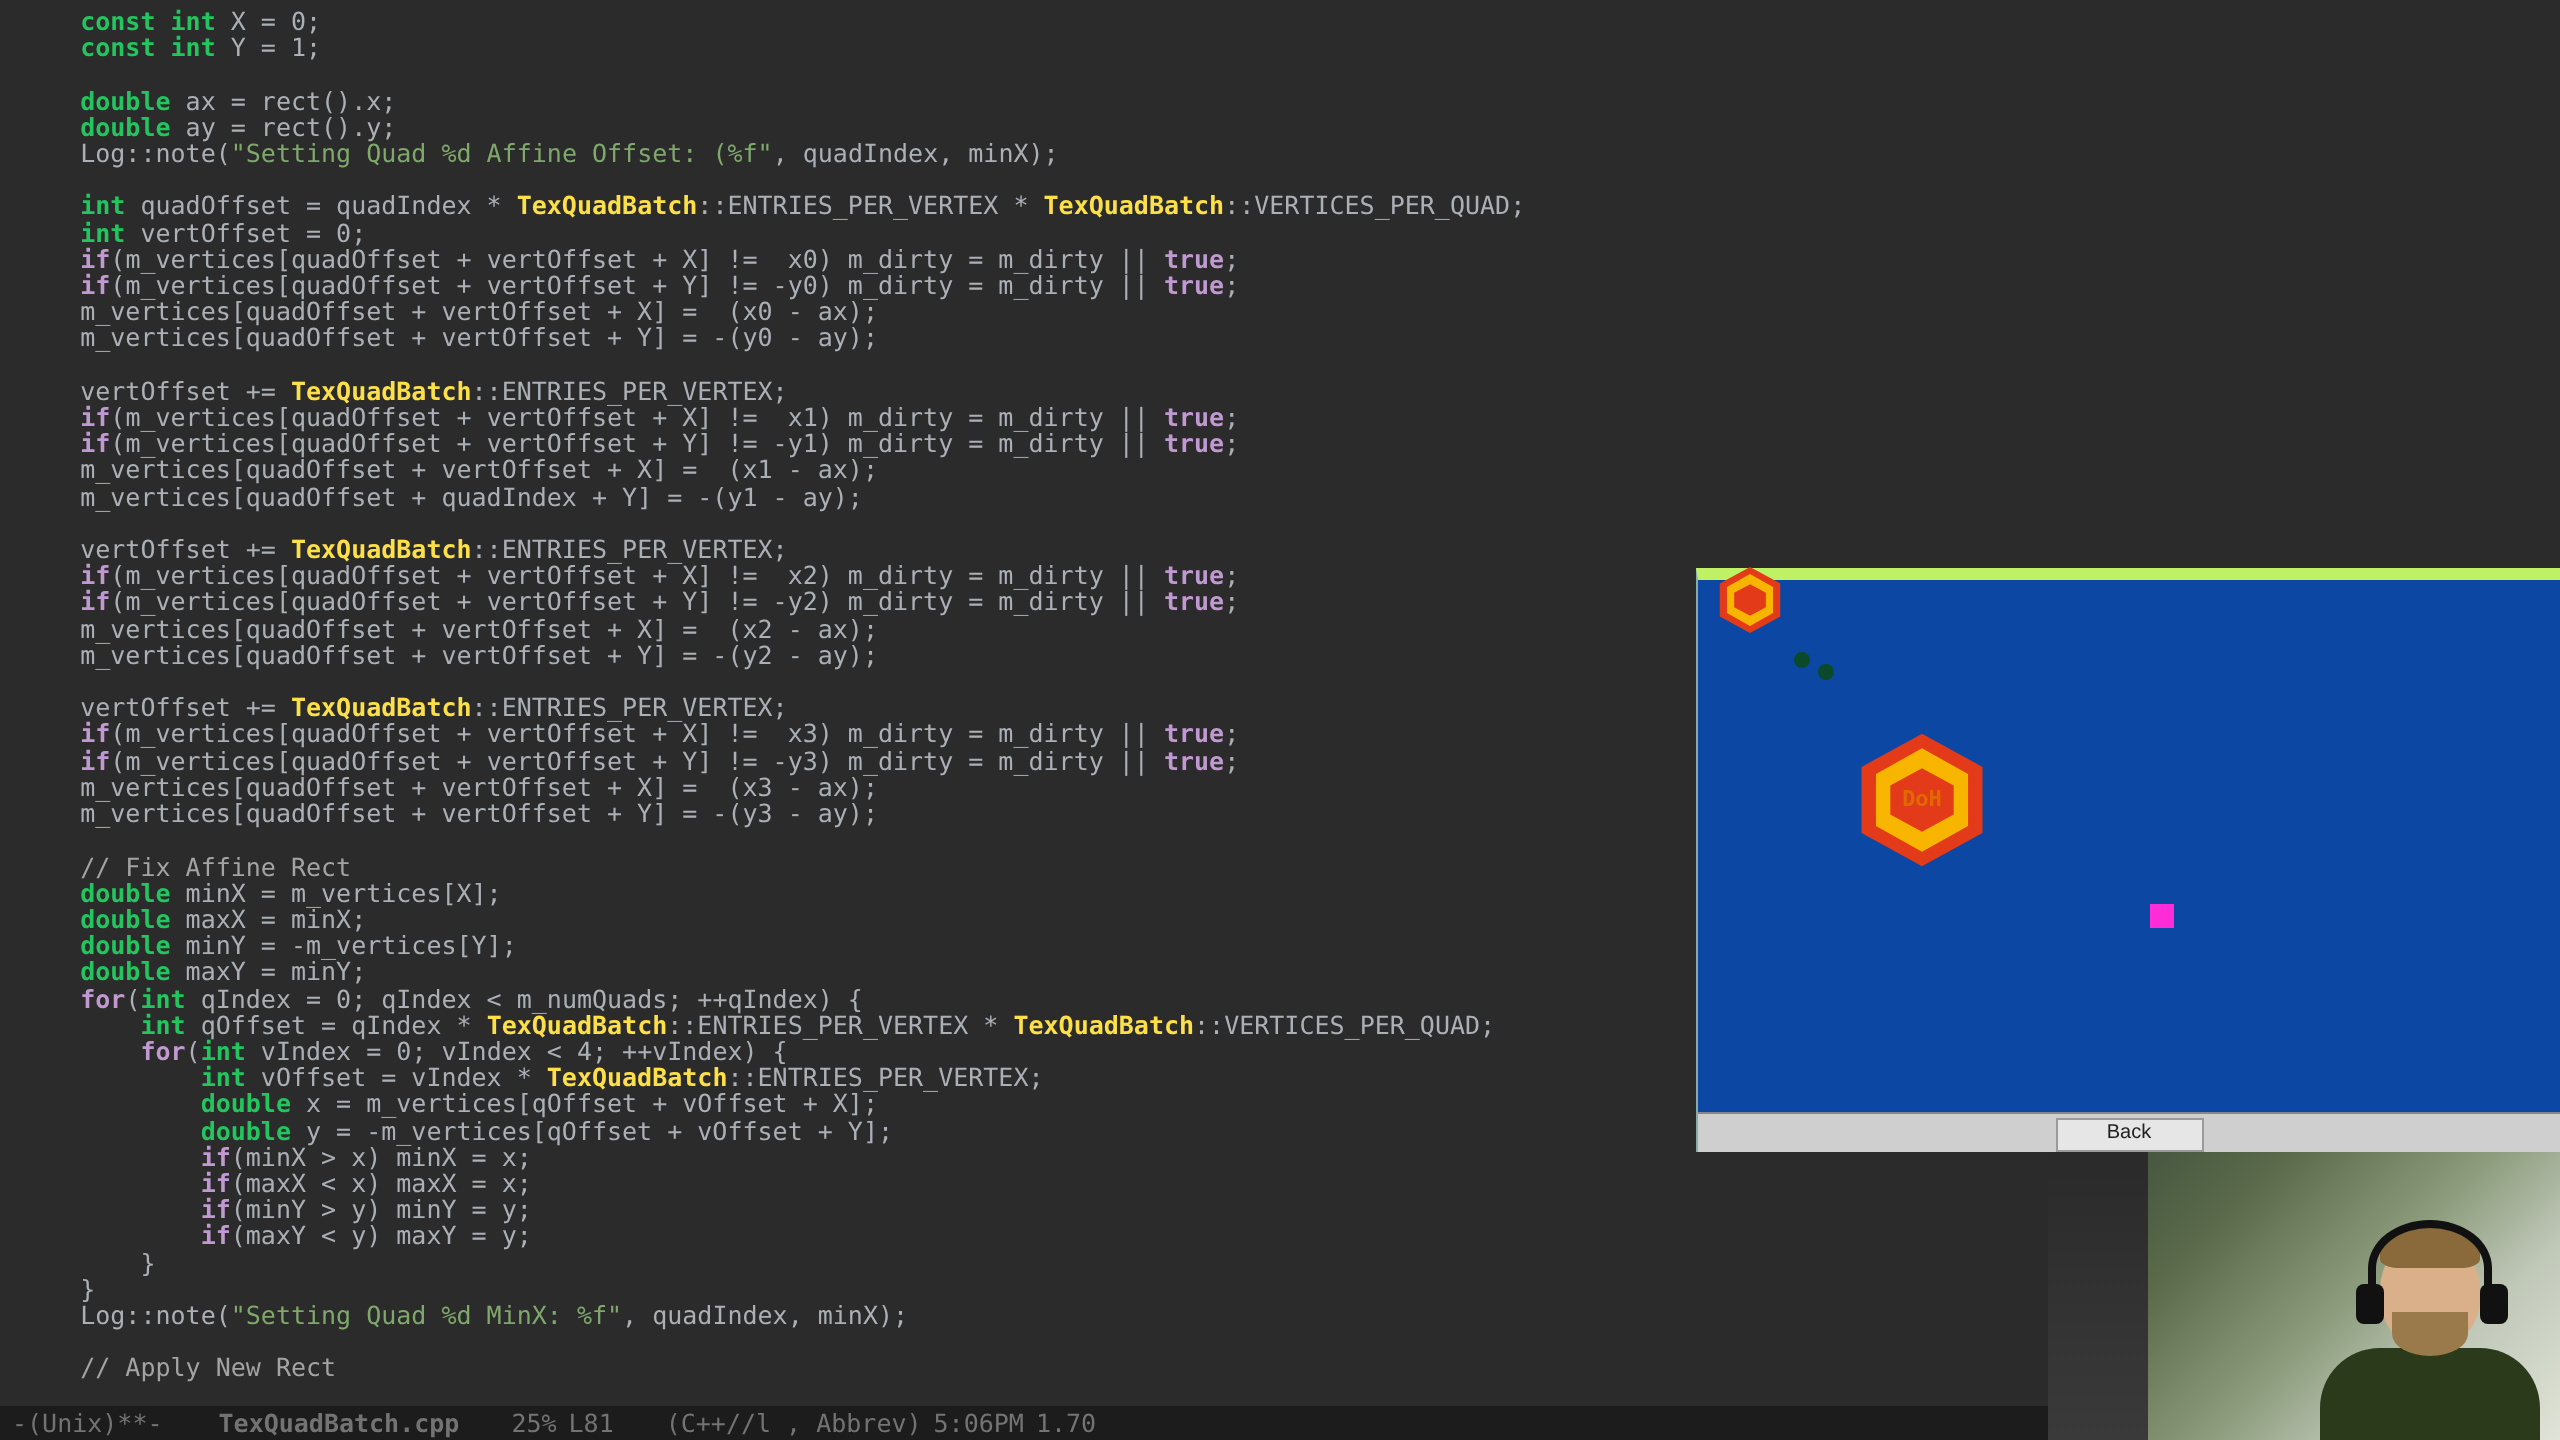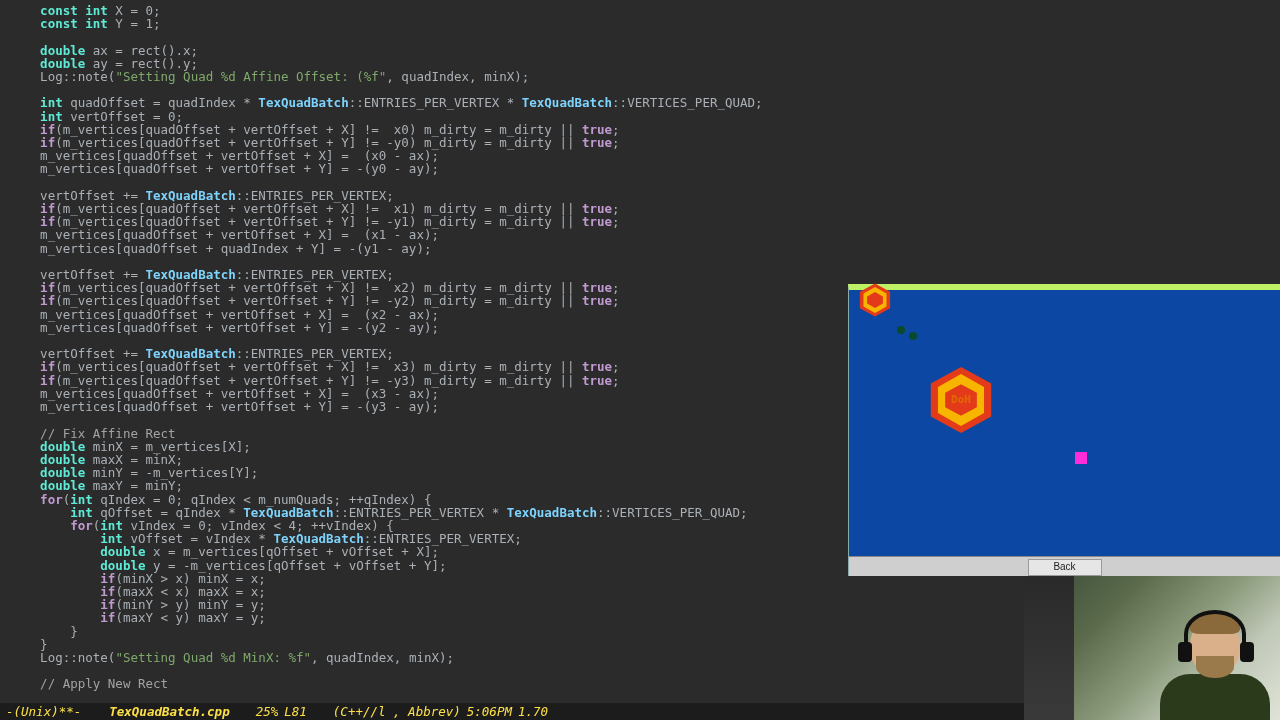--- a/index.html
+++ b/index.html
@@ -19,39 +19,38 @@
     width: 1280px;
     height: 720px;
     padding: 4px 10px 0 10px;
     color: #aab0b6;
   }
   pre.code {
     white-space: pre;
     font-family: inherit;
   }
   .kw { color: #c099d0; font-weight: bold; }
-  .ty { color: #5eead4; font-weight: bold; }
-  .cls { color: #7dd3fc; font-weight: bold; }
+  .ty { color: #22c55e; font-weight: bold; }
+  .cls { color: #fde047; font-weight: bold; }
   .str { color: #7fa86b; }
   .cmt { color: #a3a3a3; }
   .modeline {
     position: absolute;
     left: 0;
     bottom: 0;
     width: 100%;
     height: 17px;
     background: #1c1c1c;
-    color: #fde047;
+    color: #737373;
     font-family: inherit;
     font-size: 12.5px;
     padding: 1px 6px;
     display: flex;
     align-items: center;
     gap: 6px;
-    font-style: italic;
   }
   .modeline .file { background: #1c1c1c; font-weight: bold; margin-left: 22px; }
   .game-window {
     position: absolute;
     right: 0;
     top: 284px;
     width: 432px;
     height: 292px;
     background: #0b47a3;
     border-top: 6px solid #bef264;

